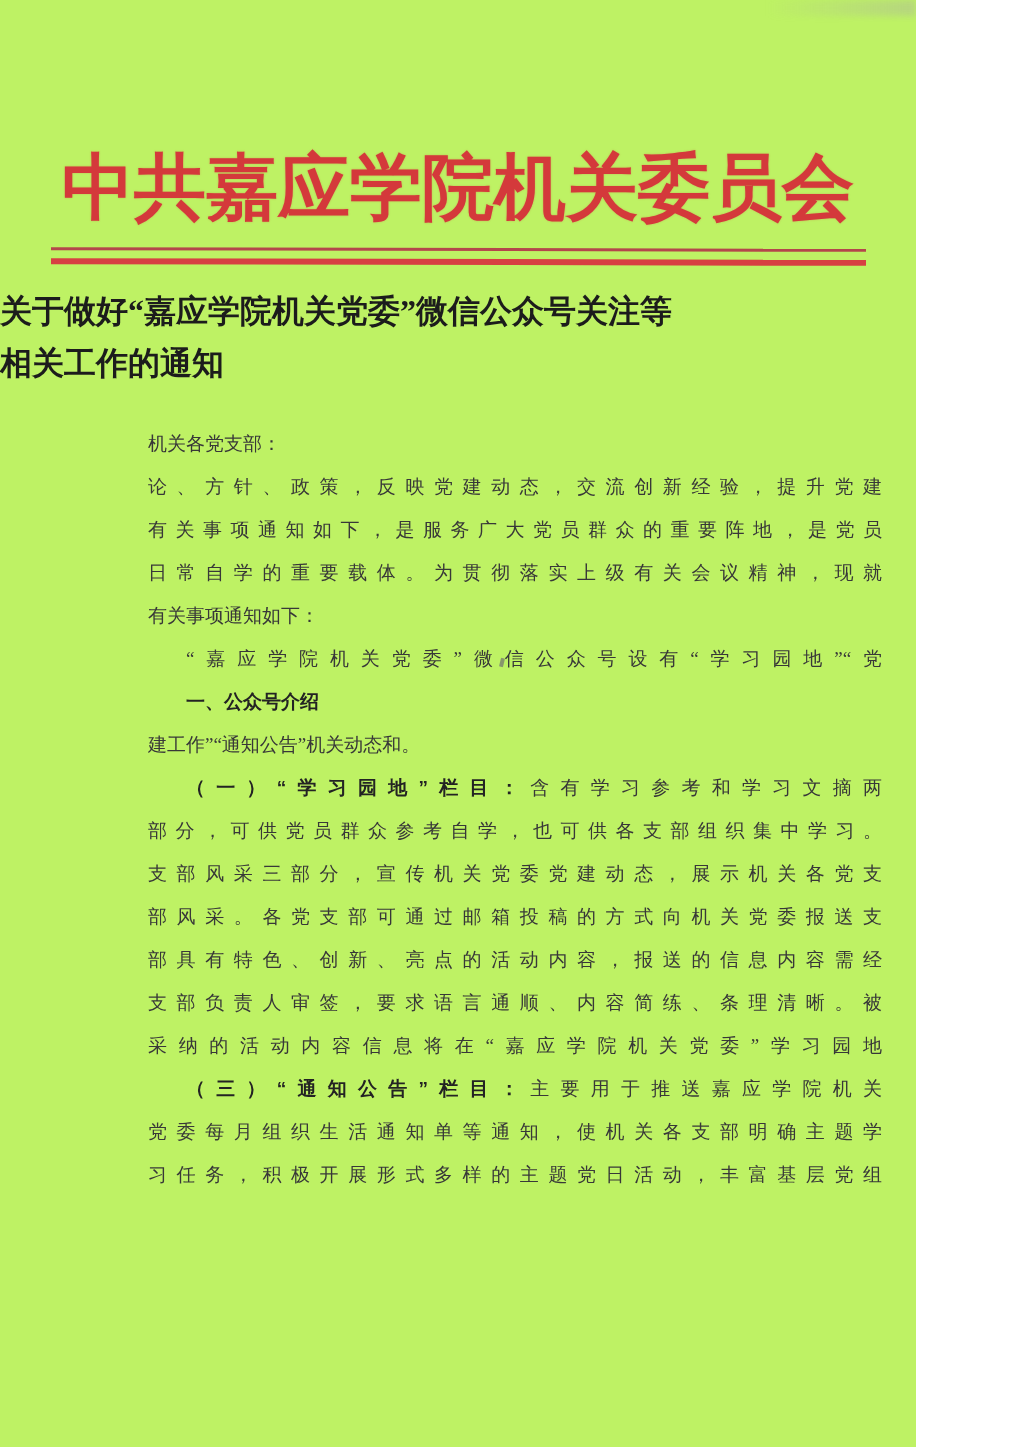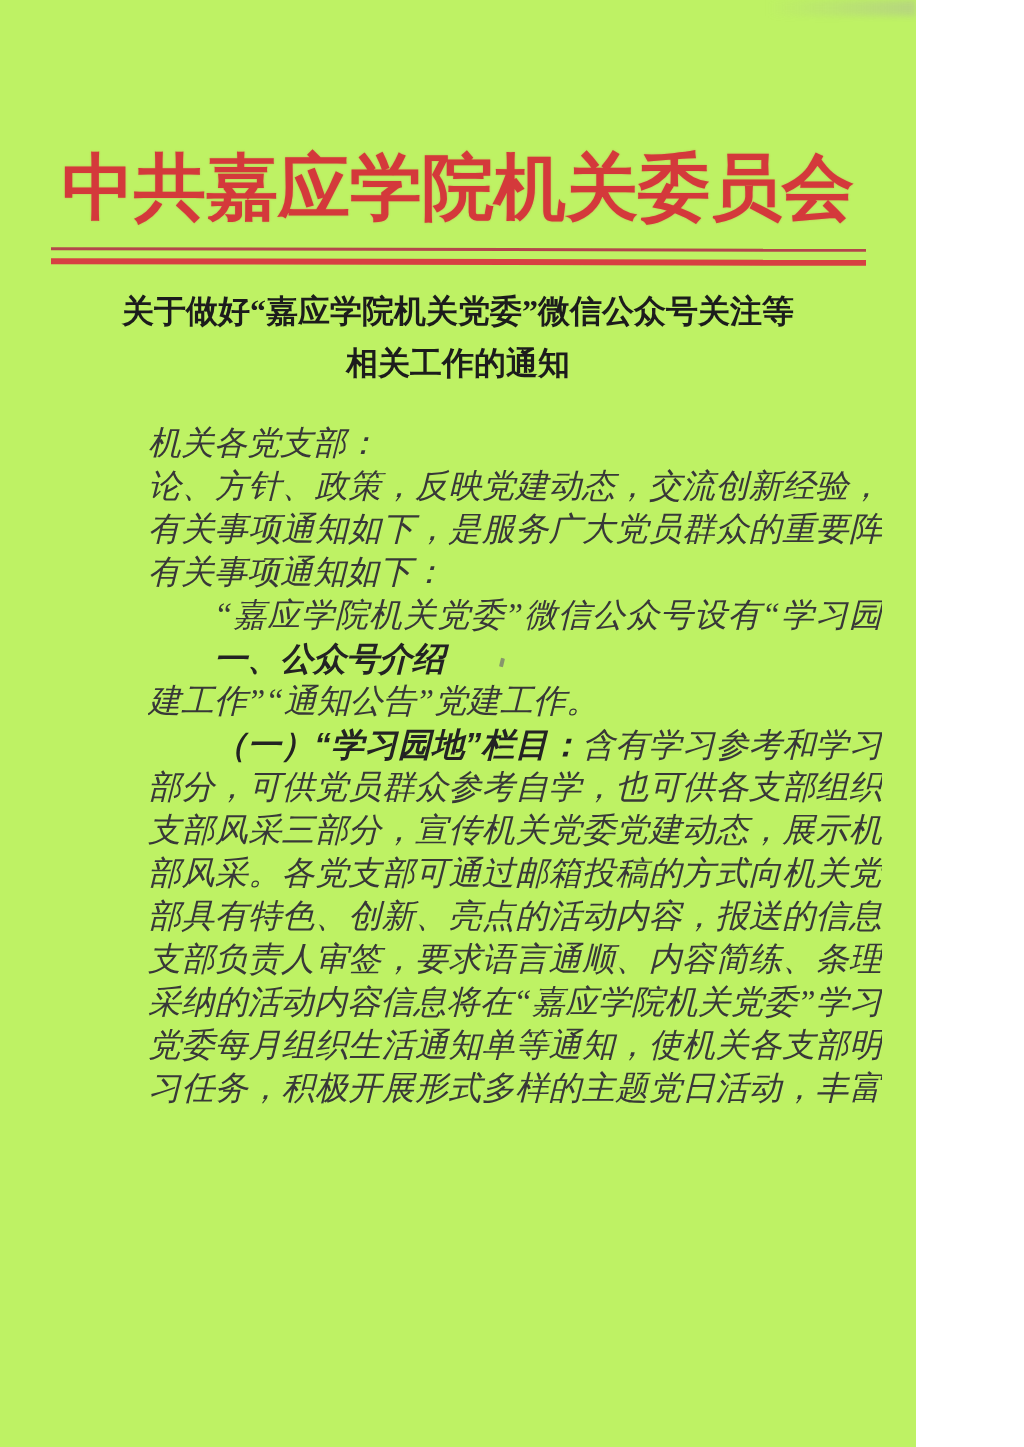--- a/index.html
+++ b/index.html
@@ -40,43 +40,41 @@
     letter-spacing: 0px;
     color: #d4393b;
     text-shadow: 0 0 2px rgba(205,55,58,0.35);
     white-space: nowrap;
   }
   .sep { width: 815px; margin: 14px auto 0 auto; transform: rotate(0.12deg); }
   .sep-thin  { height: 3px; background: #b4474b; }
   .sep-thick { height: 6px; background: #d74042; margin-top: 8px; }
   .doc-title {
     margin-top: 20px;
-    text-align: center;
     font-family: "Liberation Serif", serif;
     font-weight: 700;
     font-size: 32px;
     line-height: 52px;
     color: #1c1c1c;
   }
   .body-text {
     width: 734px;
     margin: 33px 0 0 148px;
   }
   .line {
     font-family: "Liberation Serif", serif;
     font-weight: 400;
-    font-size: 33px;
+    font-size: 19px;
     line-height: 43px;
     height: 43px;
     color: #383838;
     text-align: justify;
     text-align-last: left;
     overflow: hidden;
     white-space: normal;
-    font-style: italic;
   }
   .line.fill { text-align-last: justify; }
   .line.ind  { text-indent: 2em; }
   .b {
     font-weight: 700;
     font-family: "Liberation Sans", sans-serif;
     color: #232323;
   }
 </style>
 </head>
@@ -95,27 +93,29 @@
 
   <div class="doc-title">
     <div>关于做好“嘉应学院机关党委”微信公众号关注等</div>
     <div>相关工作的通知</div>
   </div>
 
   <div class="body-text">
     <div class="line"><span>机关各党支部：</span></div>
     <div class="line fill"><span>论、方针、政策，反映党建动态，交流创新经验，提升党建</span></div>
     <div class="line fill"><span>有关事项通知如下，是服务广大党员群众的重要阵地，是党员</span></div>
+    <div class="line fill"><span>日常自学的重要载体。为贯彻落实上级有关会议精神，现就</span></div>
     <div class="line"><span>有关事项通知如下：</span></div>
     <div class="line ind fill"><span>“嘉应学院机关党委”微信公众号设有“学习园地”“党</span></div>
     <div class="line ind"><span class="b">一、公众号介绍</span></div>
-    <div class="line"><span>建工作”“通知公告”党建工作。</span></div>
+    <div class="line"><span>建工作”“通知公告”机关动态和。</span></div>
     <div class="line ind fill"><span class="b">（一）“学习园地”栏目：</span><span>含有学习参考和学习文摘两</span></div>
     <div class="line fill"><span>部分，可供党员群众参考自学，也可供各支部组织集中学习。</span></div>
     <div class="line fill"><span>支部风采三部分，宣传机关党委党建动态，展示机关各党支</span></div>
     <div class="line fill"><span>部风采。各党支部可通过邮箱投稿的方式向机关党委报送支</span></div>
     <div class="line fill"><span>部具有特色、创新、亮点的活动内容，报送的信息内容需经</span></div>
     <div class="line fill"><span>支部负责人审签，要求语言通顺、内容简练、条理清晰。被</span></div>
     <div class="line fill"><span>采纳的活动内容信息将在“嘉应学院机关党委”学习园地</span></div>
+    <div class="line ind fill"><span class="b">（三）“通知公告”栏目：</span><span>主要用于推送嘉应学院机关</span></div>
     <div class="line fill"><span>党委每月组织生活通知单等通知，使机关各支部明确主题学</span></div>
     <div class="line fill"><span>习任务，积极开展形式多样的主题党日活动，丰富基层党组</span></div>
   </div>
 </div>
 
 </body></html>

